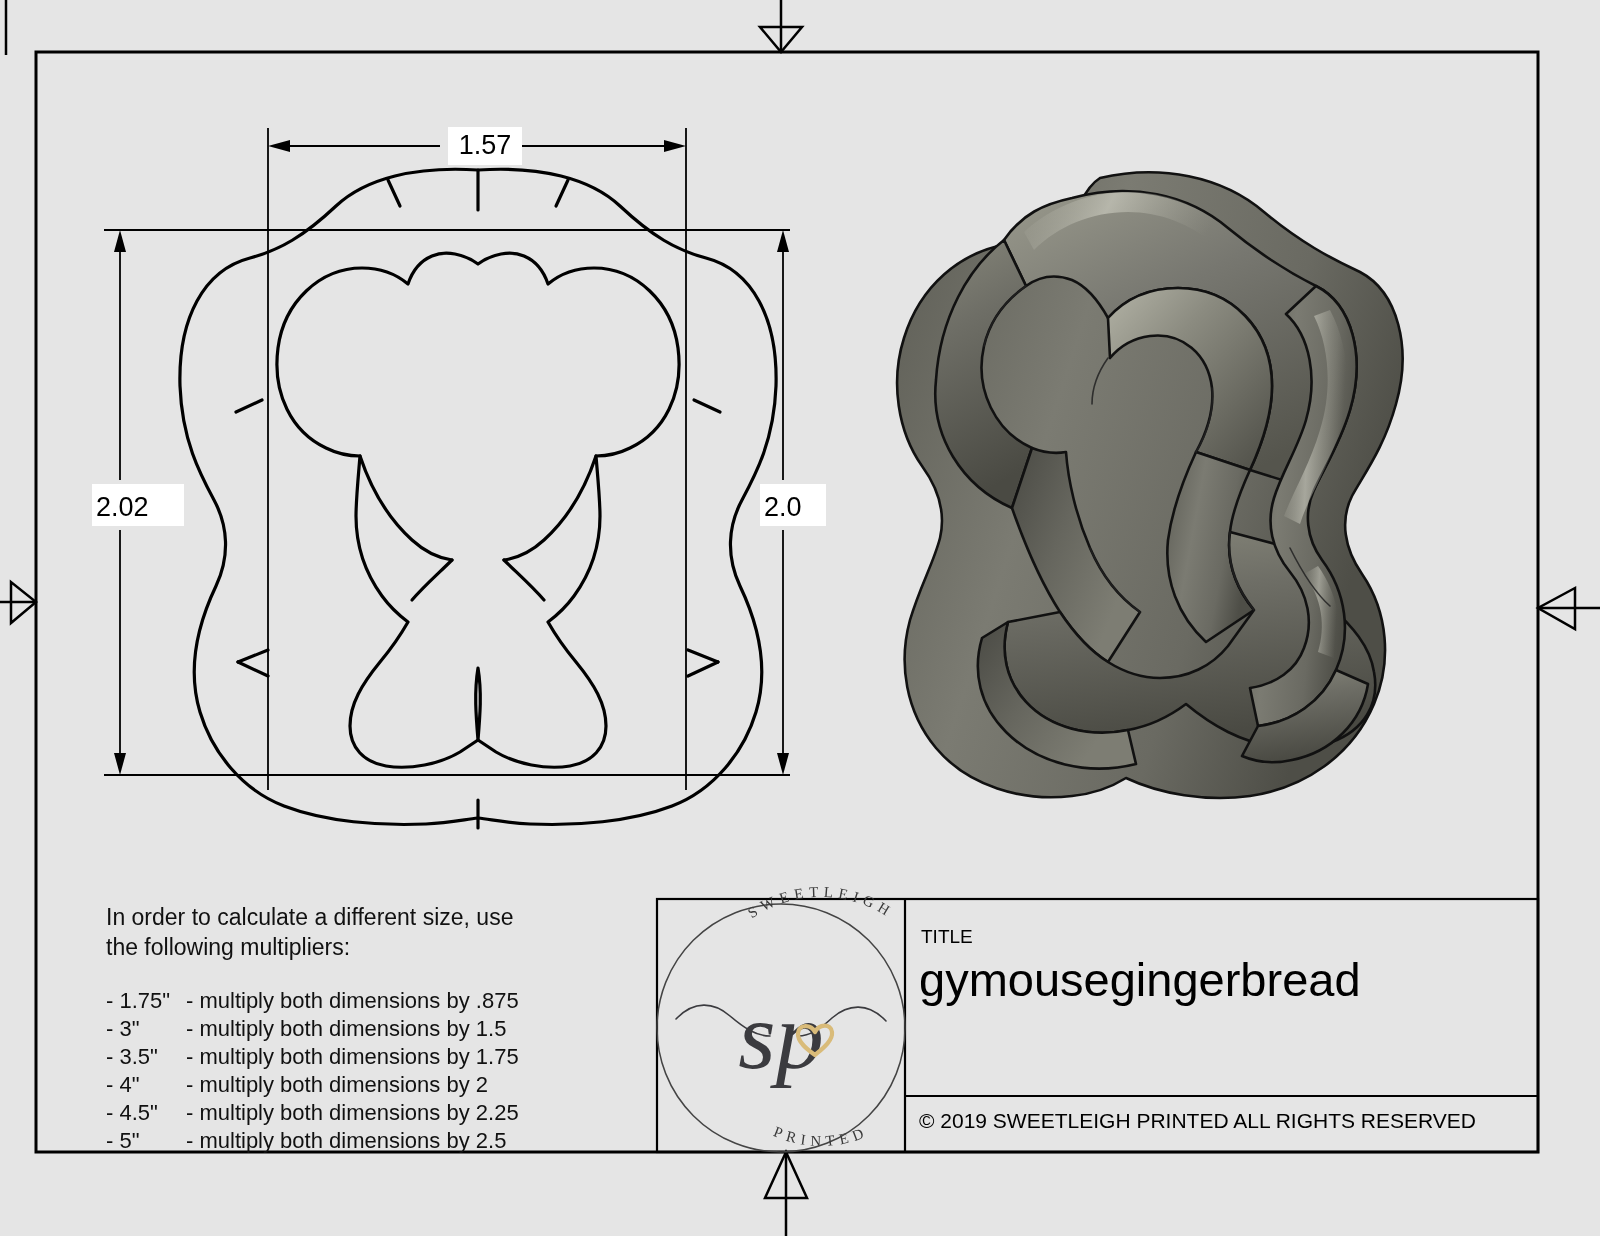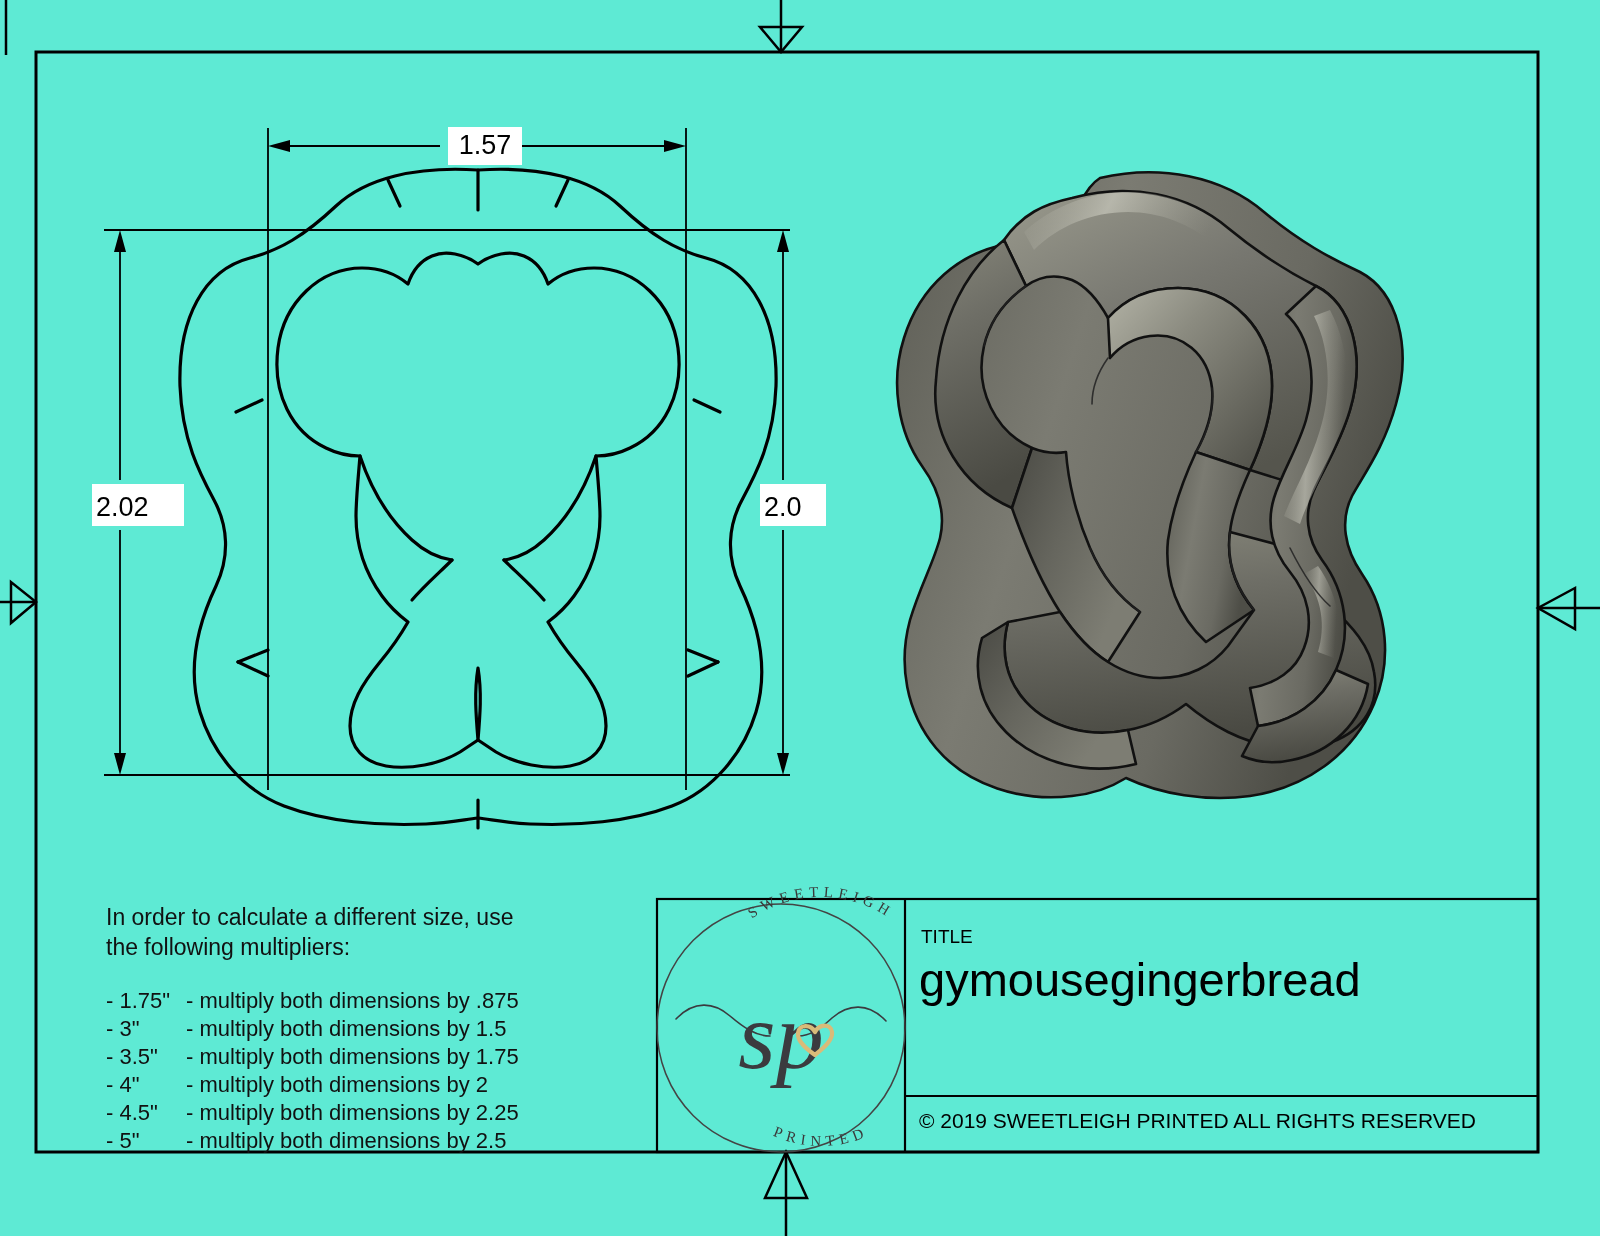--- a/index.html
+++ b/index.html
@@ -7,21 +7,21 @@
     padding: 0;
     background: #ffffff;
   }
   body {
     font-family: "Liberation Sans", sans-serif;
   }
   #sheet {
     position: relative;
     width: 1600px;
     height: 1236px;
-    background: #5eead4;
+    background: #e5e5e5;
     overflow: hidden;
   }
   #sheet svg.layer {
     position: absolute;
     left: 0;
     top: 0;
     width: 1600px;
     height: 1236px;
   }
   .dimtext {

